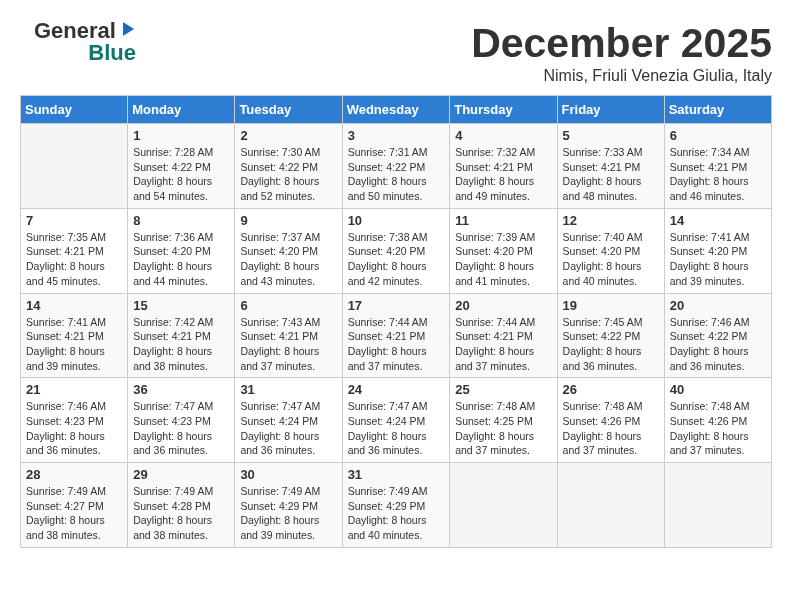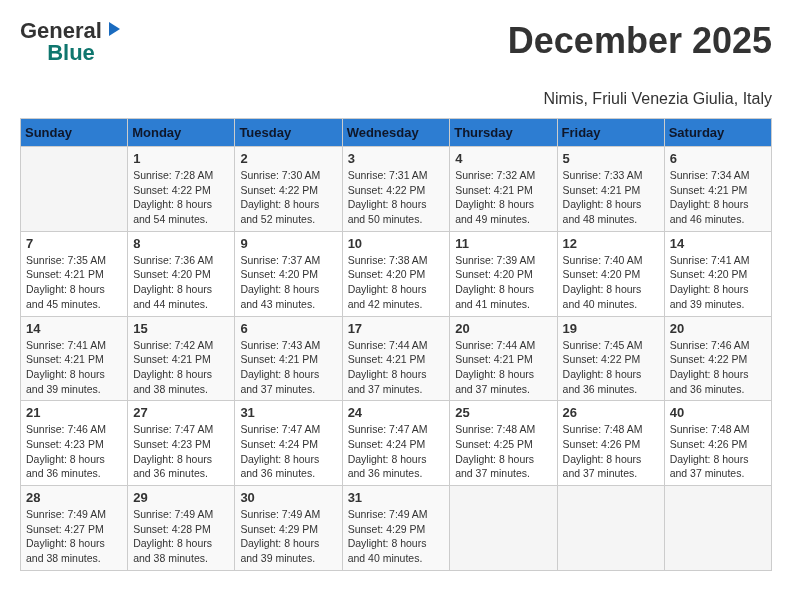--- a/index.html
+++ b/index.html
@@ -12,21 +12,22 @@
     }
     .header-area {
       display: flex;
       justify-content: space-between;
       align-items: flex-start;
       margin-bottom: 10px;
     }
     .logo {
       display: flex;
       flex-direction: column;
-      align-items: center;
+      align-items: flex-end;
+      margin-left: 14px;
     }
     .logo-general {
       font-size: 22px;
       font-weight: bold;
       color: #333;
       line-height: 1;
     }
     .logo-blue {
       font-size: 22px;
       font-weight: bold;
@@ -34,37 +35,36 @@
       line-height: 1;
     }
     .logo-row {
       display: flex;
       align-items: center;
     }
     .title-area {
       text-align: right;
     }
     .calendar-title {
-      font-size: 36px;
+      font-size: 41px;
       font-weight: bold;
       color: #333;
     }
     .calendar-subtitle {
       font-size: 16px;
       color: #333;
-      margin-top: 28px;
     }
     table {
       width: 100%;
       border-collapse: collapse;
       font-size: 11px;
     }
     thead tr th {
       background-color: #2d7dd2;
-      color: #0f172a;
+      color: #ffffff;
       padding: 6px 4px;
       text-align: left;
       font-size: 13px;
       font-weight: bold;
       border: 1px solid #ccc;
     }
     tbody tr td {
       border: 1px solid #ccc;
       vertical-align: top;
       padding: 4px 5px;
@@ -212,21 +212,21 @@
           <span class="day-number">20</span>
           <div class="day-info">Sunrise: 7:46 AM<br>Sunset: 4:22 PM<br>Daylight: 8 hours<br>and 36 minutes.</div>
         </td>
       </tr>
       <tr>
         <td>
           <span class="day-number">21</span>
           <div class="day-info">Sunrise: 7:46 AM<br>Sunset: 4:23 PM<br>Daylight: 8 hours<br>and 36 minutes.</div>
         </td>
         <td>
-          <span class="day-number">27</span>
+          <span class="day-number">36</span>
           <div class="day-info">Sunrise: 7:47 AM<br>Sunset: 4:23 PM<br>Daylight: 8 hours<br>and 36 minutes.</div>
         </td>
         <td>
           <span class="day-number">31</span>
           <div class="day-info">Sunrise: 7:47 AM<br>Sunset: 4:24 PM<br>Daylight: 8 hours<br>and 36 minutes.</div>
         </td>
         <td>
           <span class="day-number">24</span>
           <div class="day-info">Sunrise: 7:47 AM<br>Sunset: 4:24 PM<br>Daylight: 8 hours<br>and 36 minutes.</div>
         </td>

